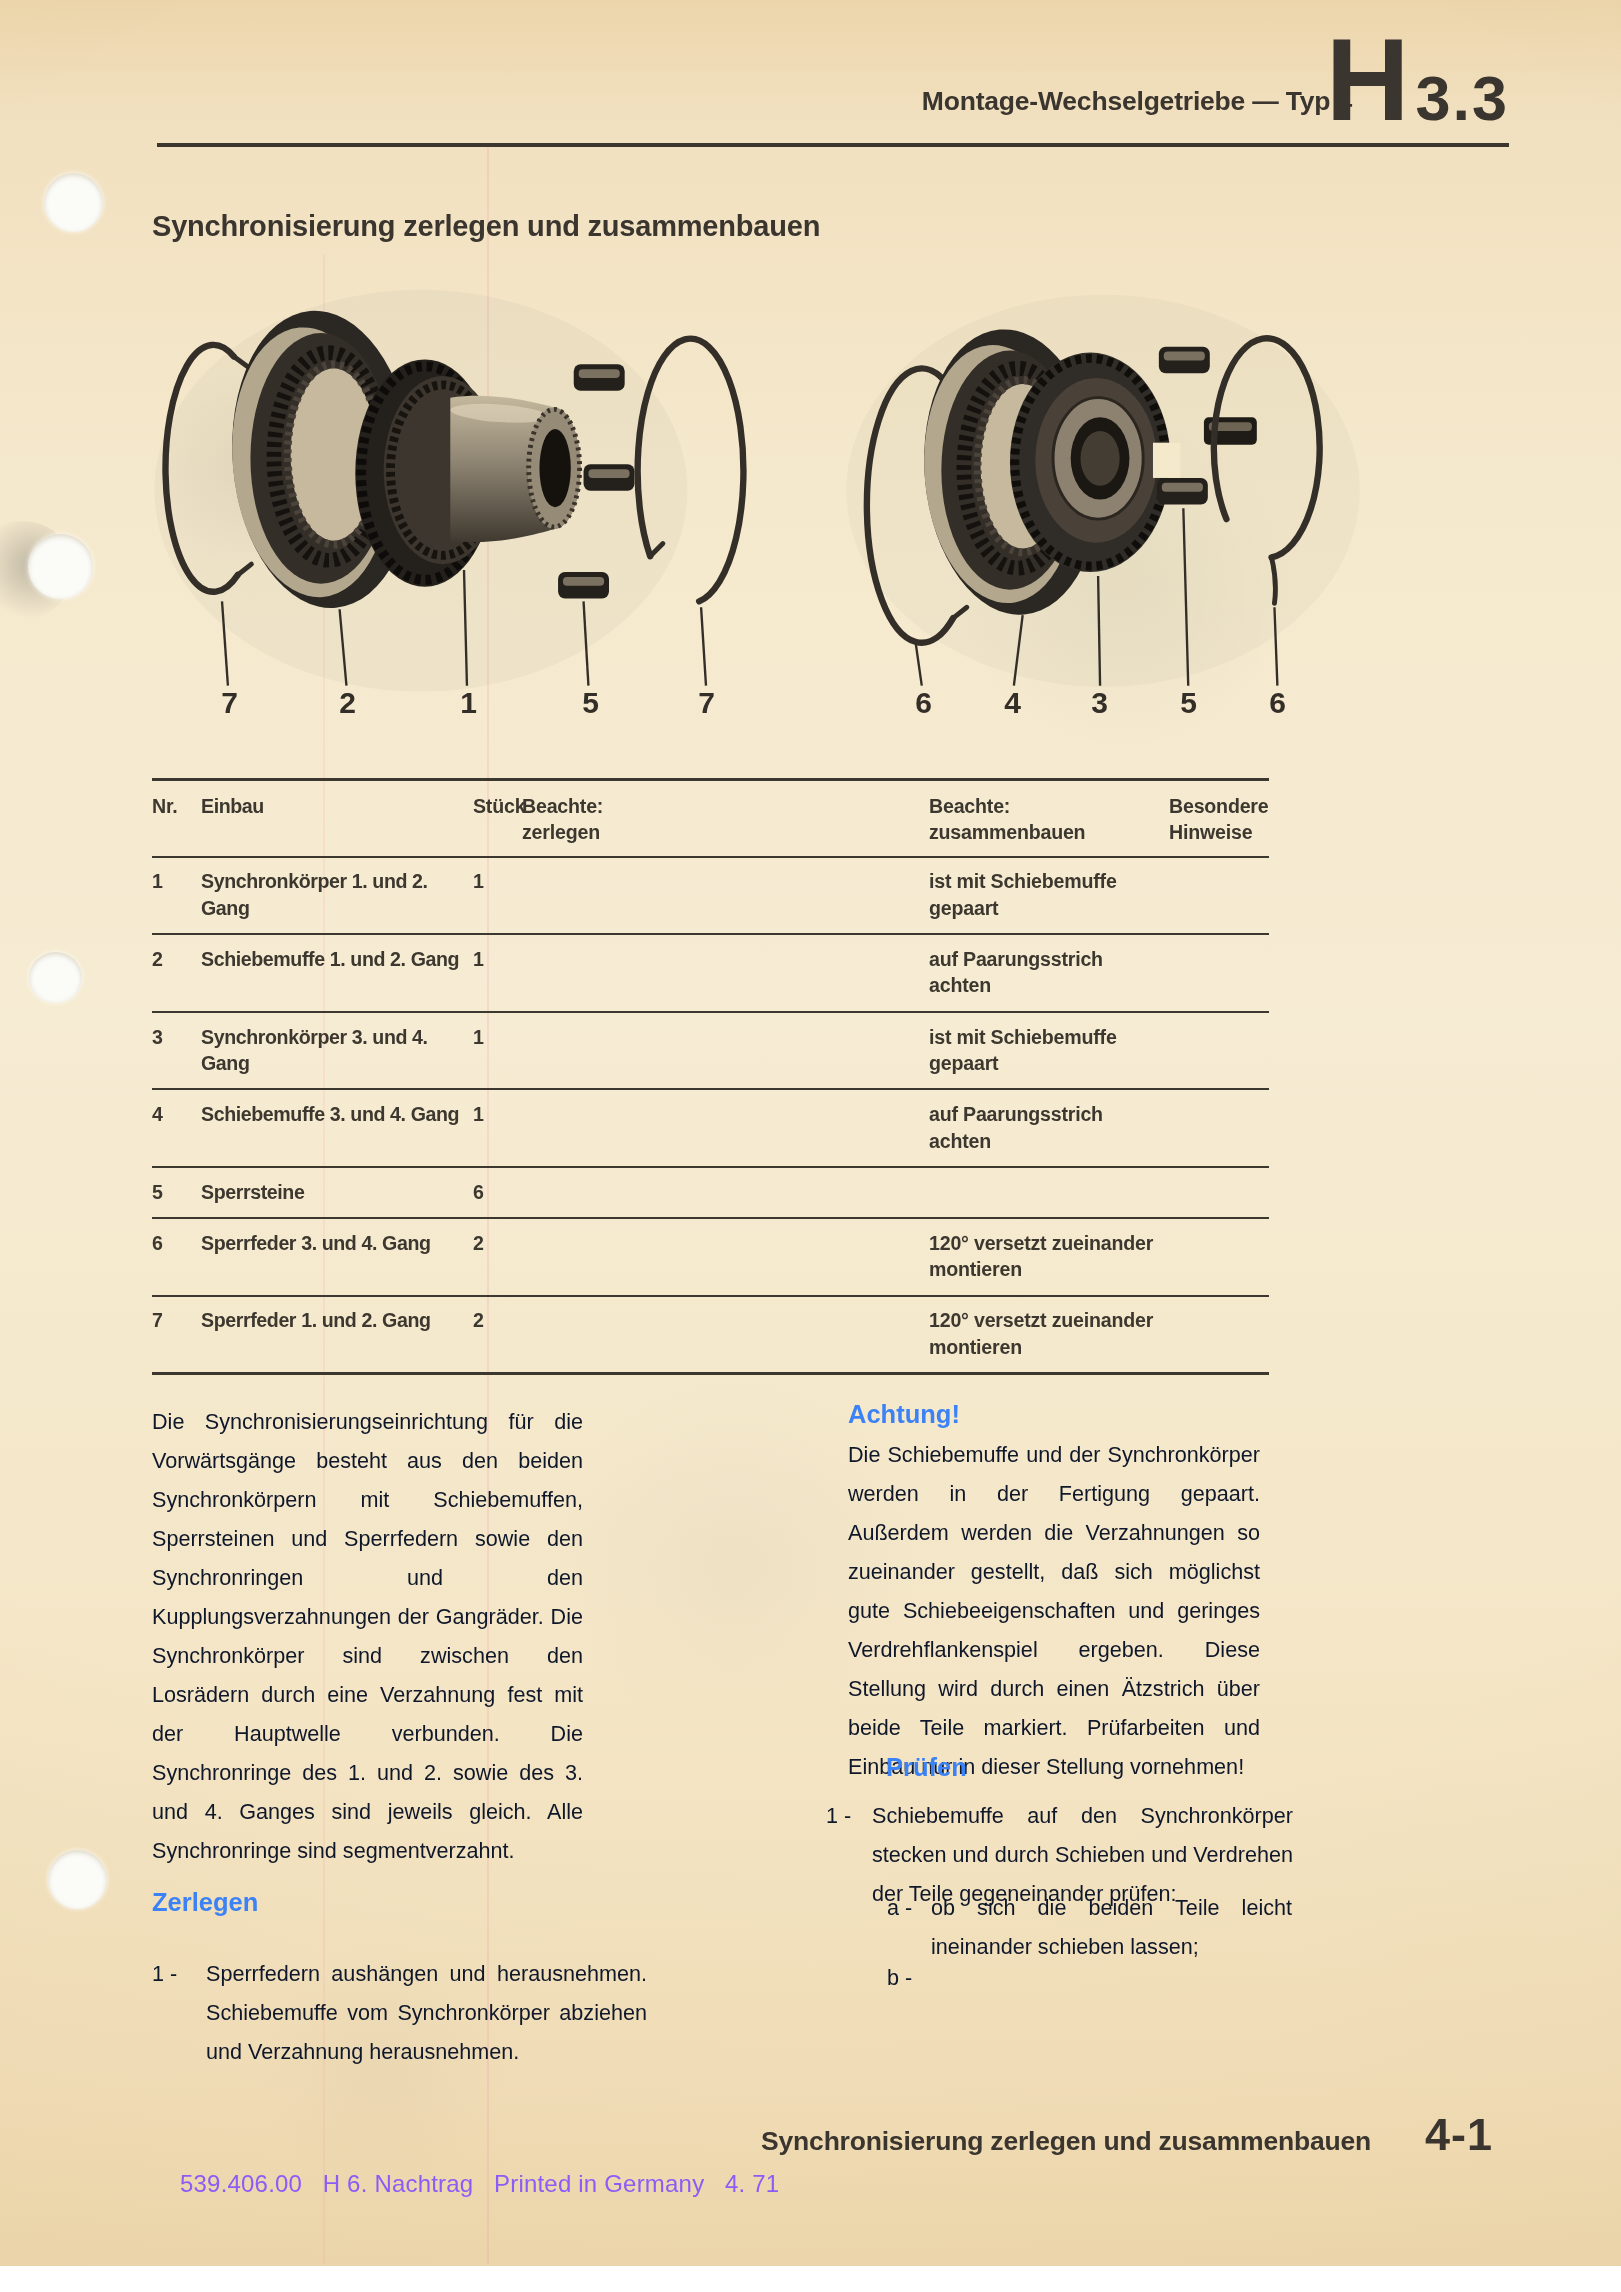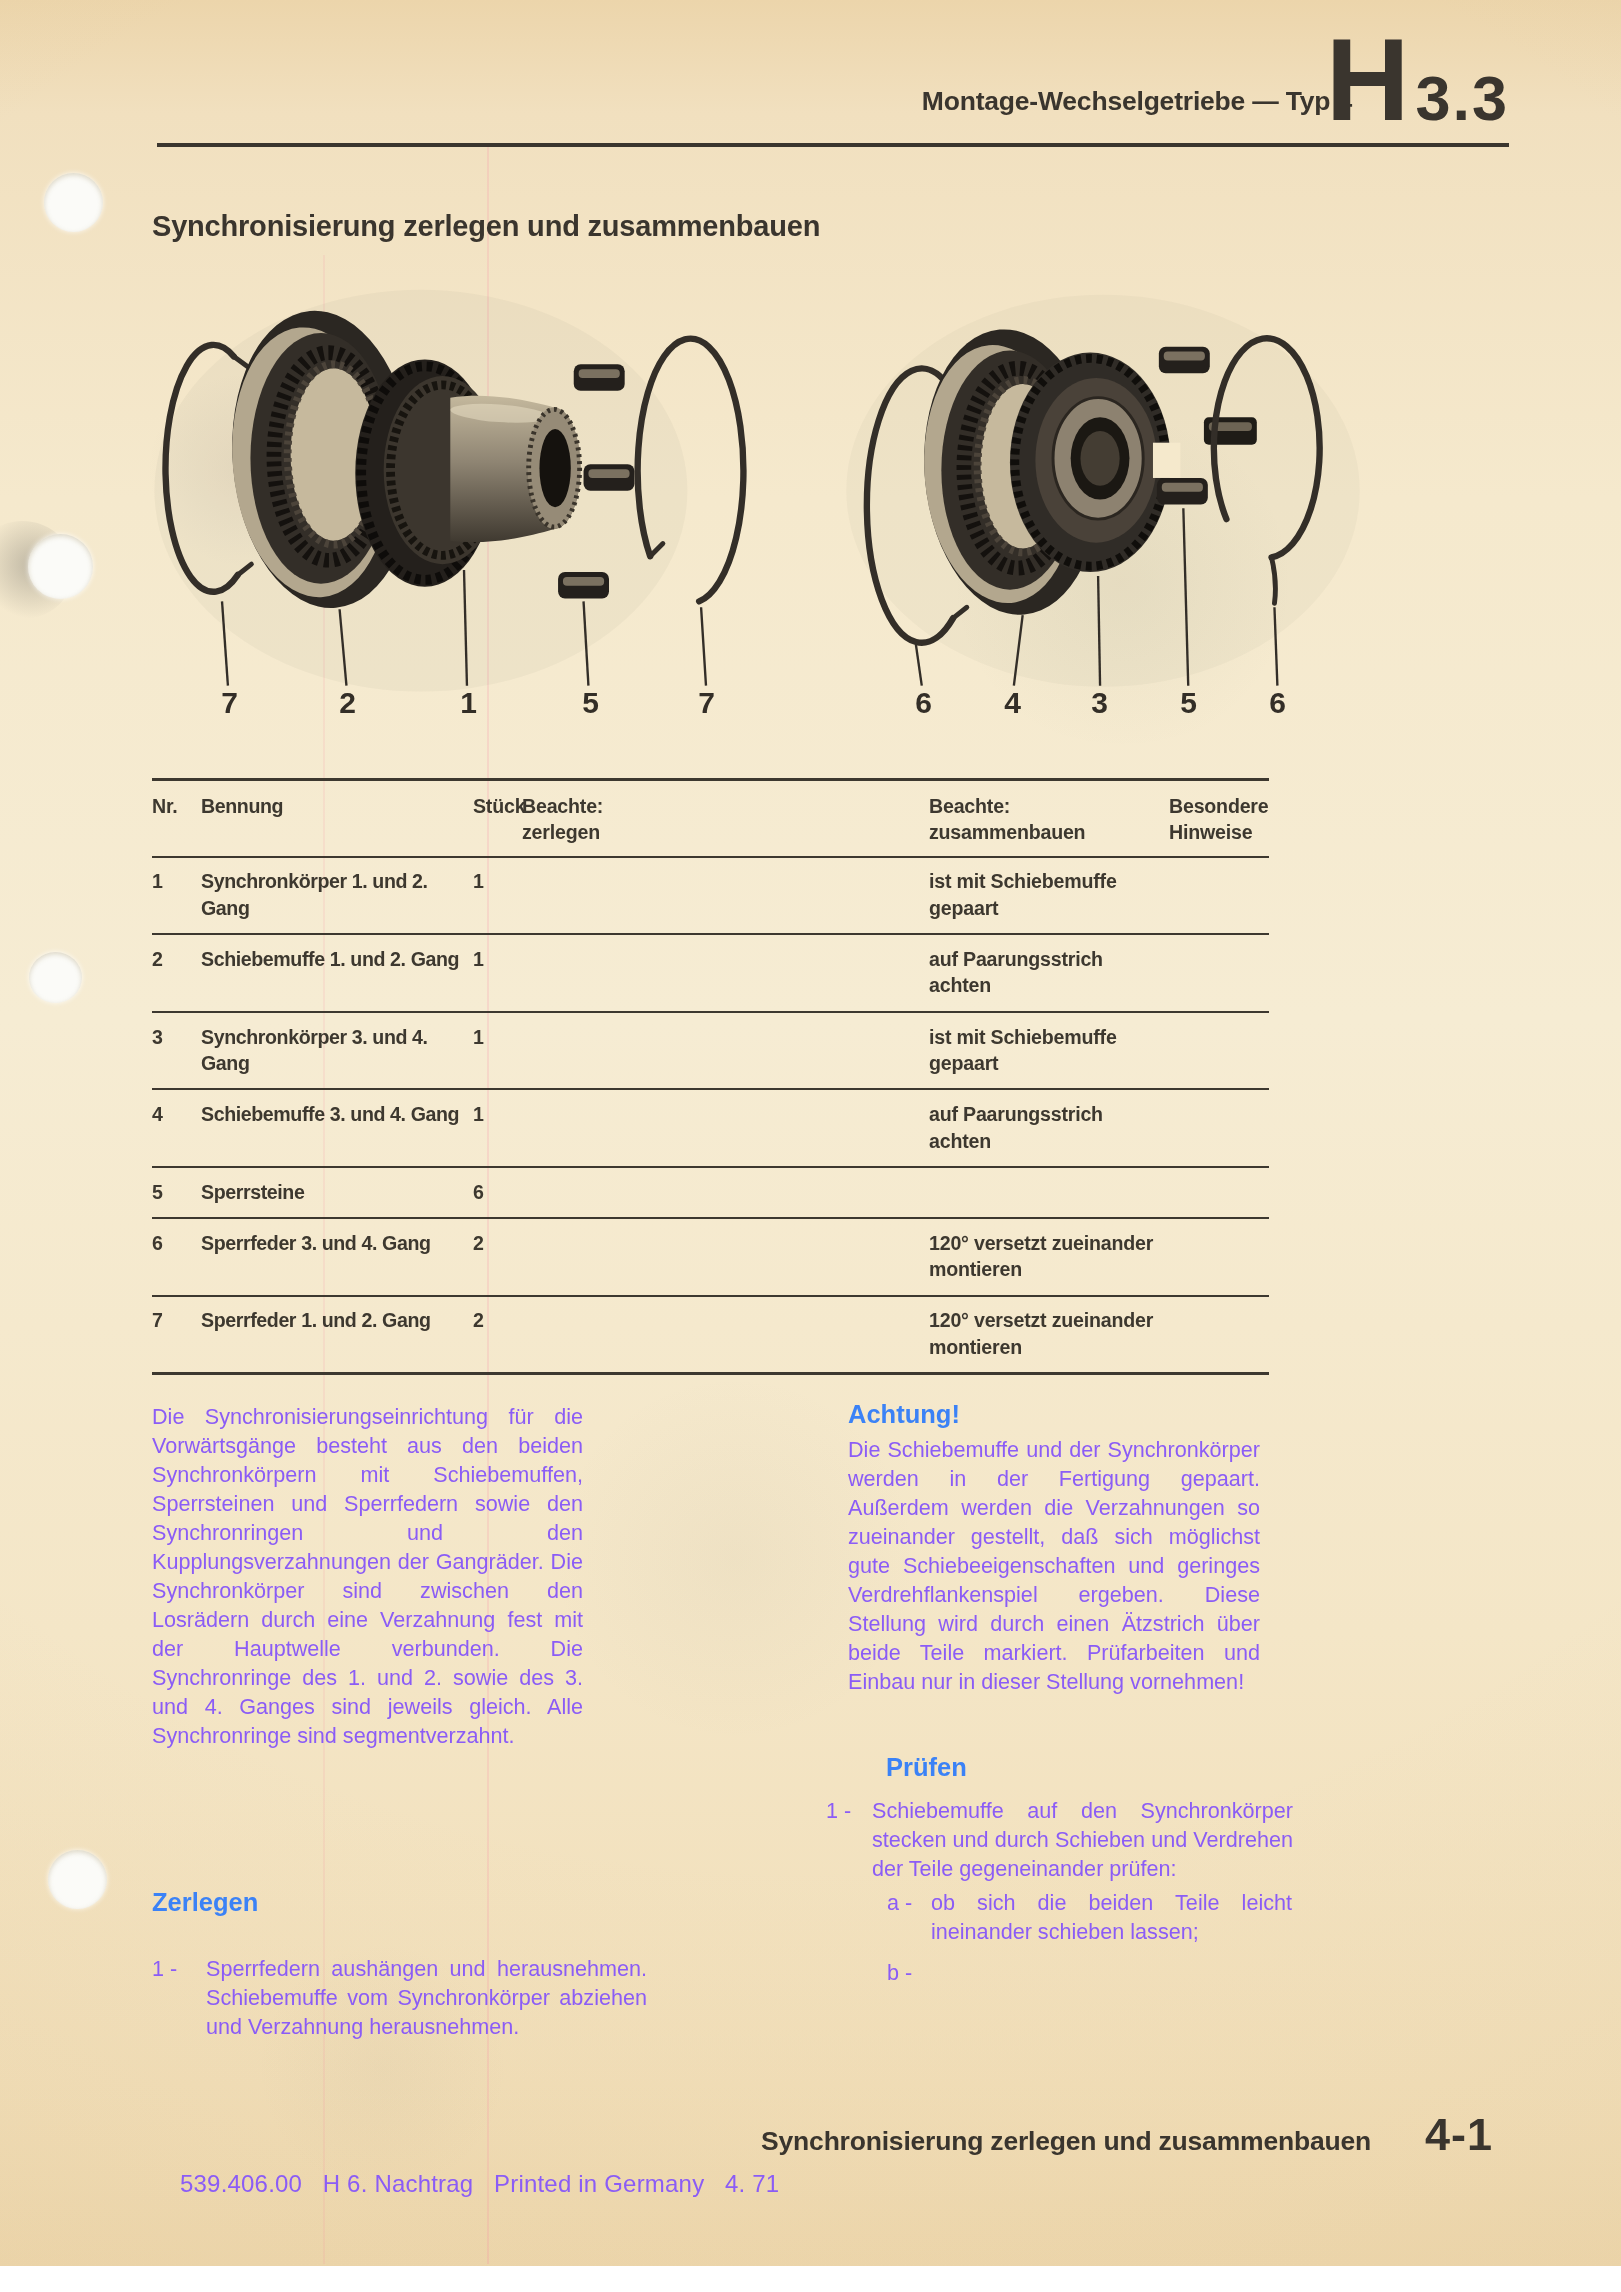--- a/index.html
+++ b/index.html
@@ -33,21 +33,21 @@
   
   .ptable{left:152px;top:778px;width:1117px;border-top:3.9px solid #3d382f;border-bottom:3.9px solid #3d382f;
     font-size:19.6px;line-height:26.5px;letter-spacing:-0.2px;color:#3d382f;}
   .trow{display:grid;grid-template-columns:49px 272px 49px 407px 240px 1fr;align-items:start;
     padding:10.8px 0 11.8px;border-bottom:2.9px solid #3d382f;font-weight:bold;}
   .trow:last-child{border-bottom:none;}
   .thead{padding:11.8px 0 9.8px;}
   .pre{white-space:pre-line;}
   .c-name{letter-spacing:-0.4px;padding-right:5.9px;}
   
-  .body-text{font-size:21.6px;line-height:29px;text-align:justify;color:#8b5cf6;}
+  .body-text{font-size:21.6px;line-height:39px;text-align:justify;color:#0f172a;}
   .heading{font-size:25.5px;font-weight:bold;color:#3b82f6;}
   .step{padding-left:54px;}
   .step .prefix{position:absolute;left:0;top:0;}
   .substep{padding-left:44px;}
   .substep .prefix{position:absolute;left:0;top:0;}
   .footer-line{right:128px;top:2109px;display:flex;align-items:baseline;gap:54px;}
   .footer-chapter{font-size:26.5px;font-weight:bold;letter-spacing:-0.2px;}
   .footer-page{font-size:45px;font-weight:bold;letter-spacing:1px;}
   .imprint{left:180px;top:2170px;font-size:24px;color:#8b5cf6;white-space:pre;letter-spacing:0.2px;}
 </style>
@@ -184,21 +184,21 @@
 </div>
 <span class="abs callout" style="left:904px;">6</span>
 <span class="abs callout" style="left:993px;">4</span>
 <span class="abs callout" style="left:1080px;">3</span>
 <span class="abs callout" style="left:1169px;">5</span>
 <span class="abs callout" style="left:1258px;">6</span>
 
 <div class="abs ptable">
   <div class="trow thead">
     <span>Nr.</span>
-    <span class="c-name">Bennung</span>
+    <span class="c-name">Einbau</span>
     <span>Stück</span>
     <span class="pre">Beachte:
 zerlegen</span>
     <span class="pre">Beachte:
 zusammenbauen</span>
     <span class="pre">Besondere
 Hinweise</span>
   </div>
   <div class="trow">
     <span>1</span>

